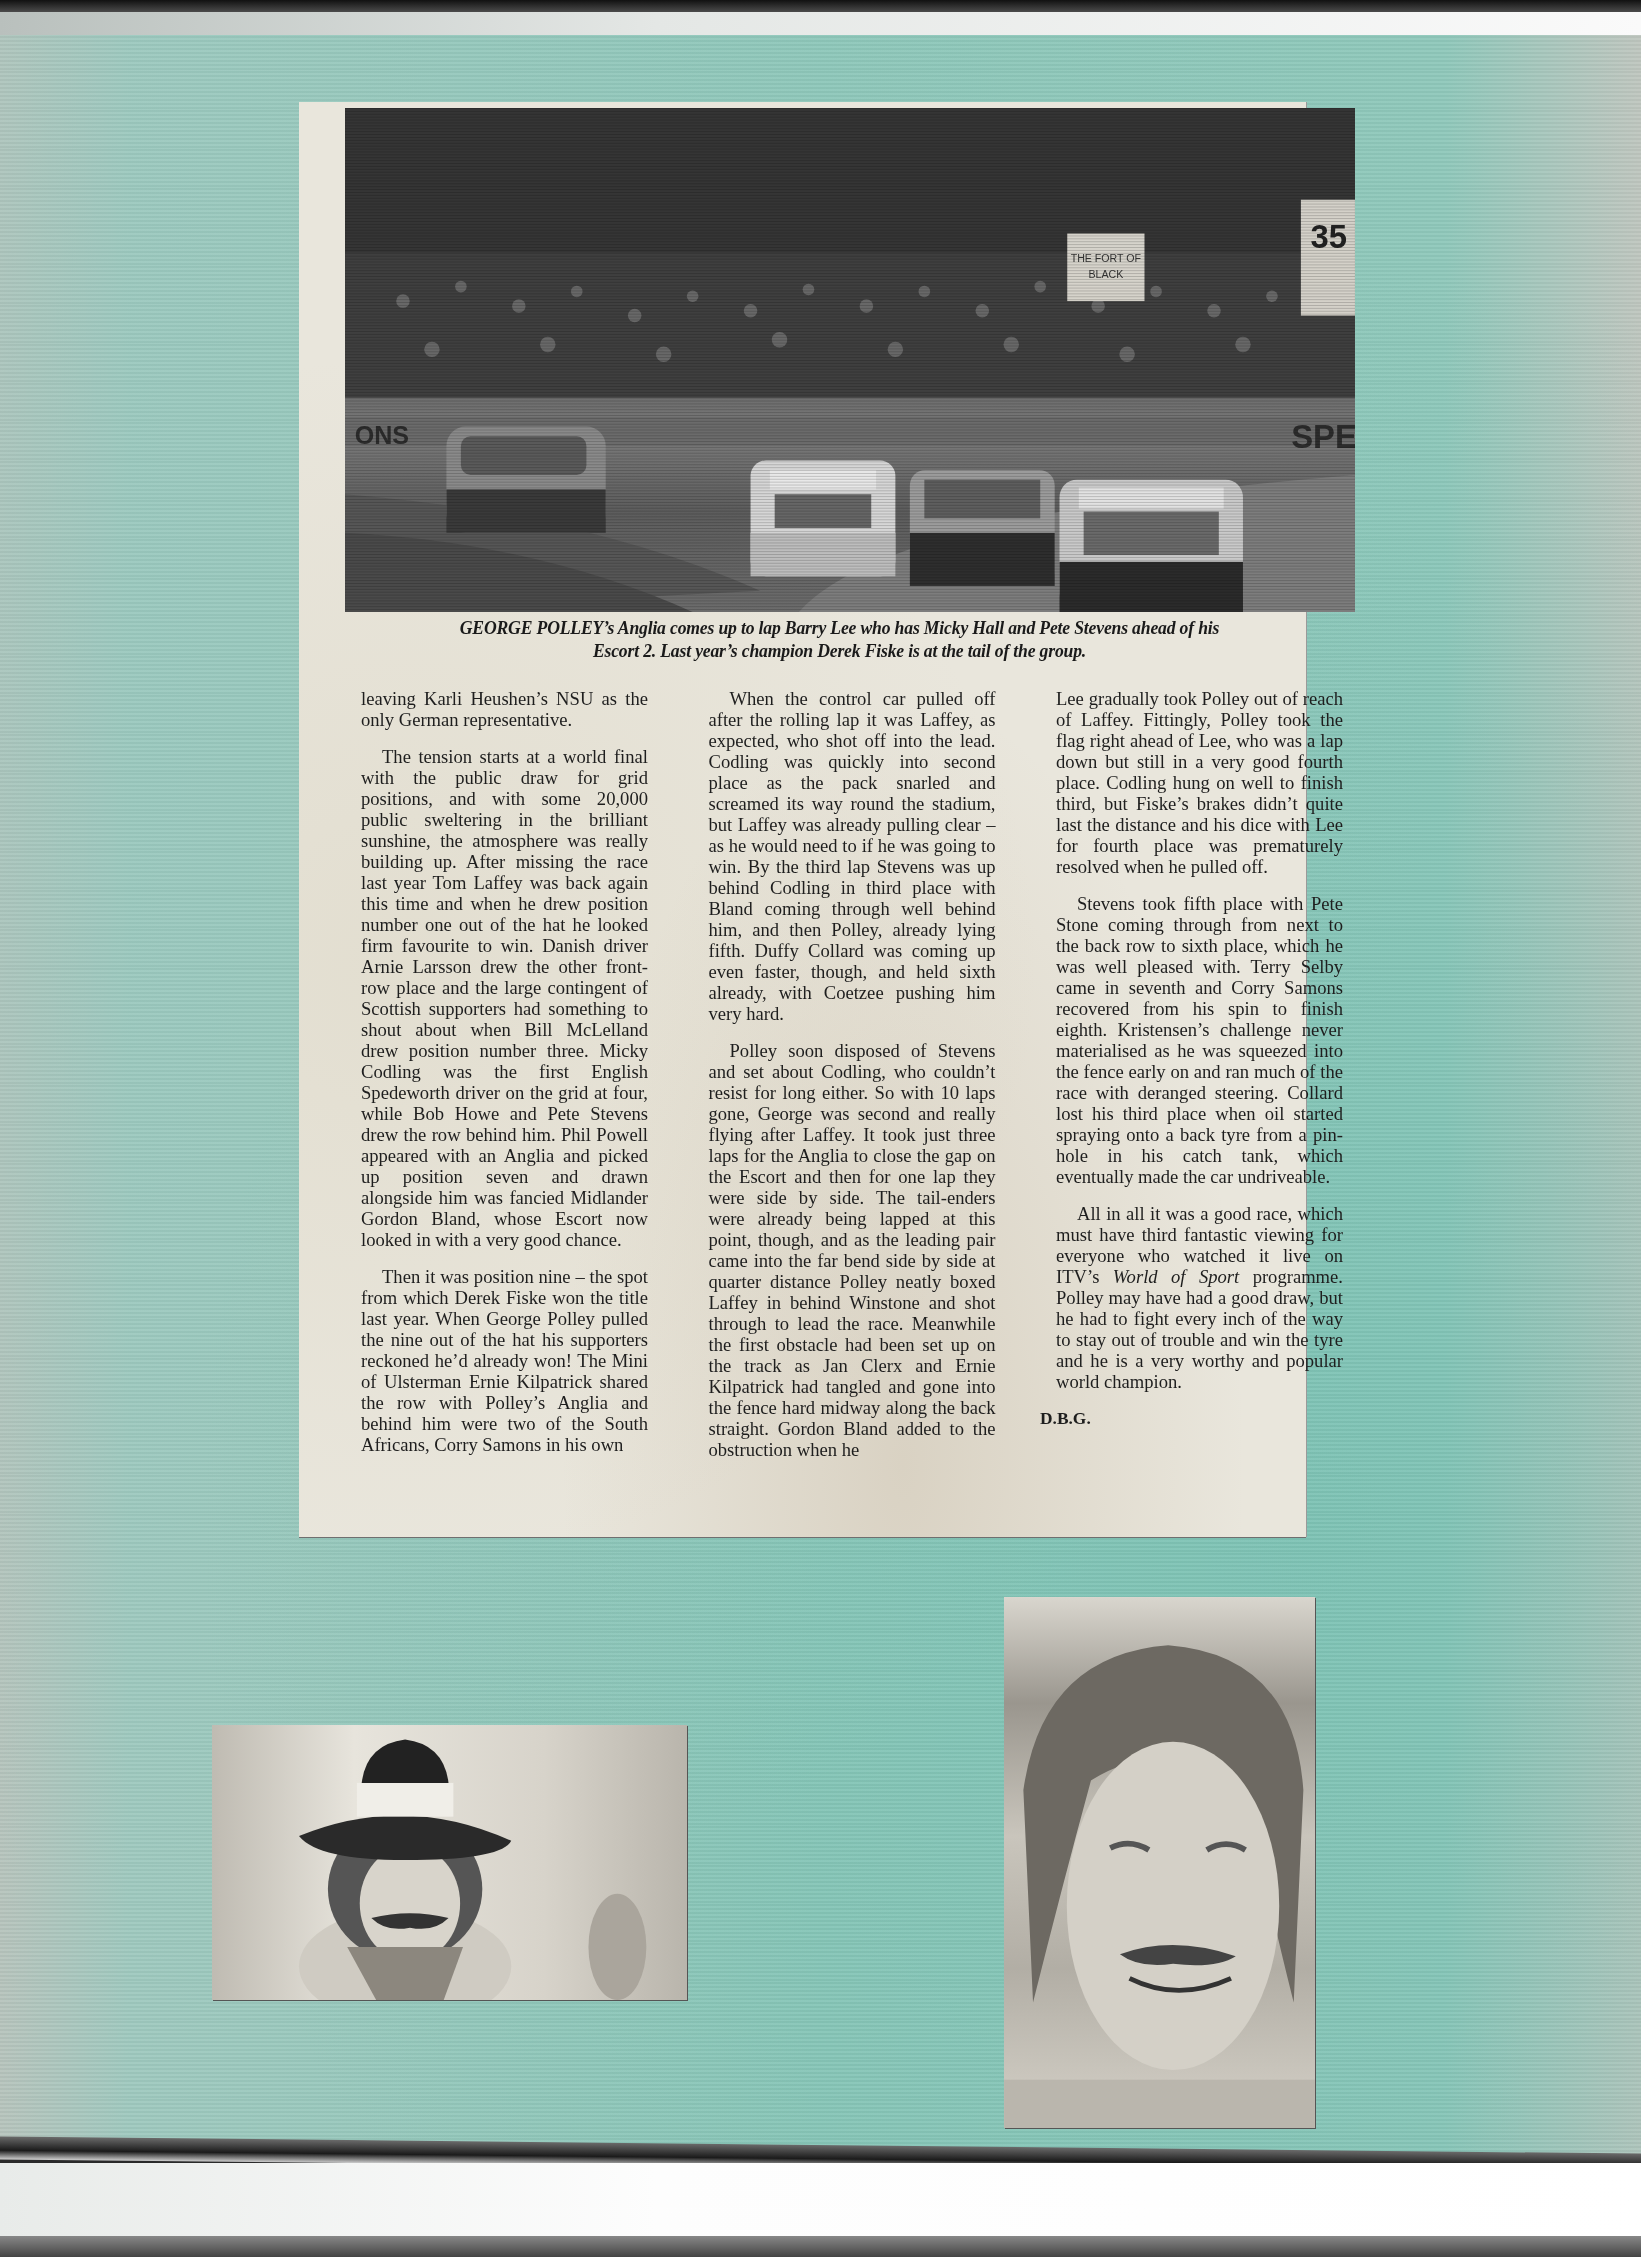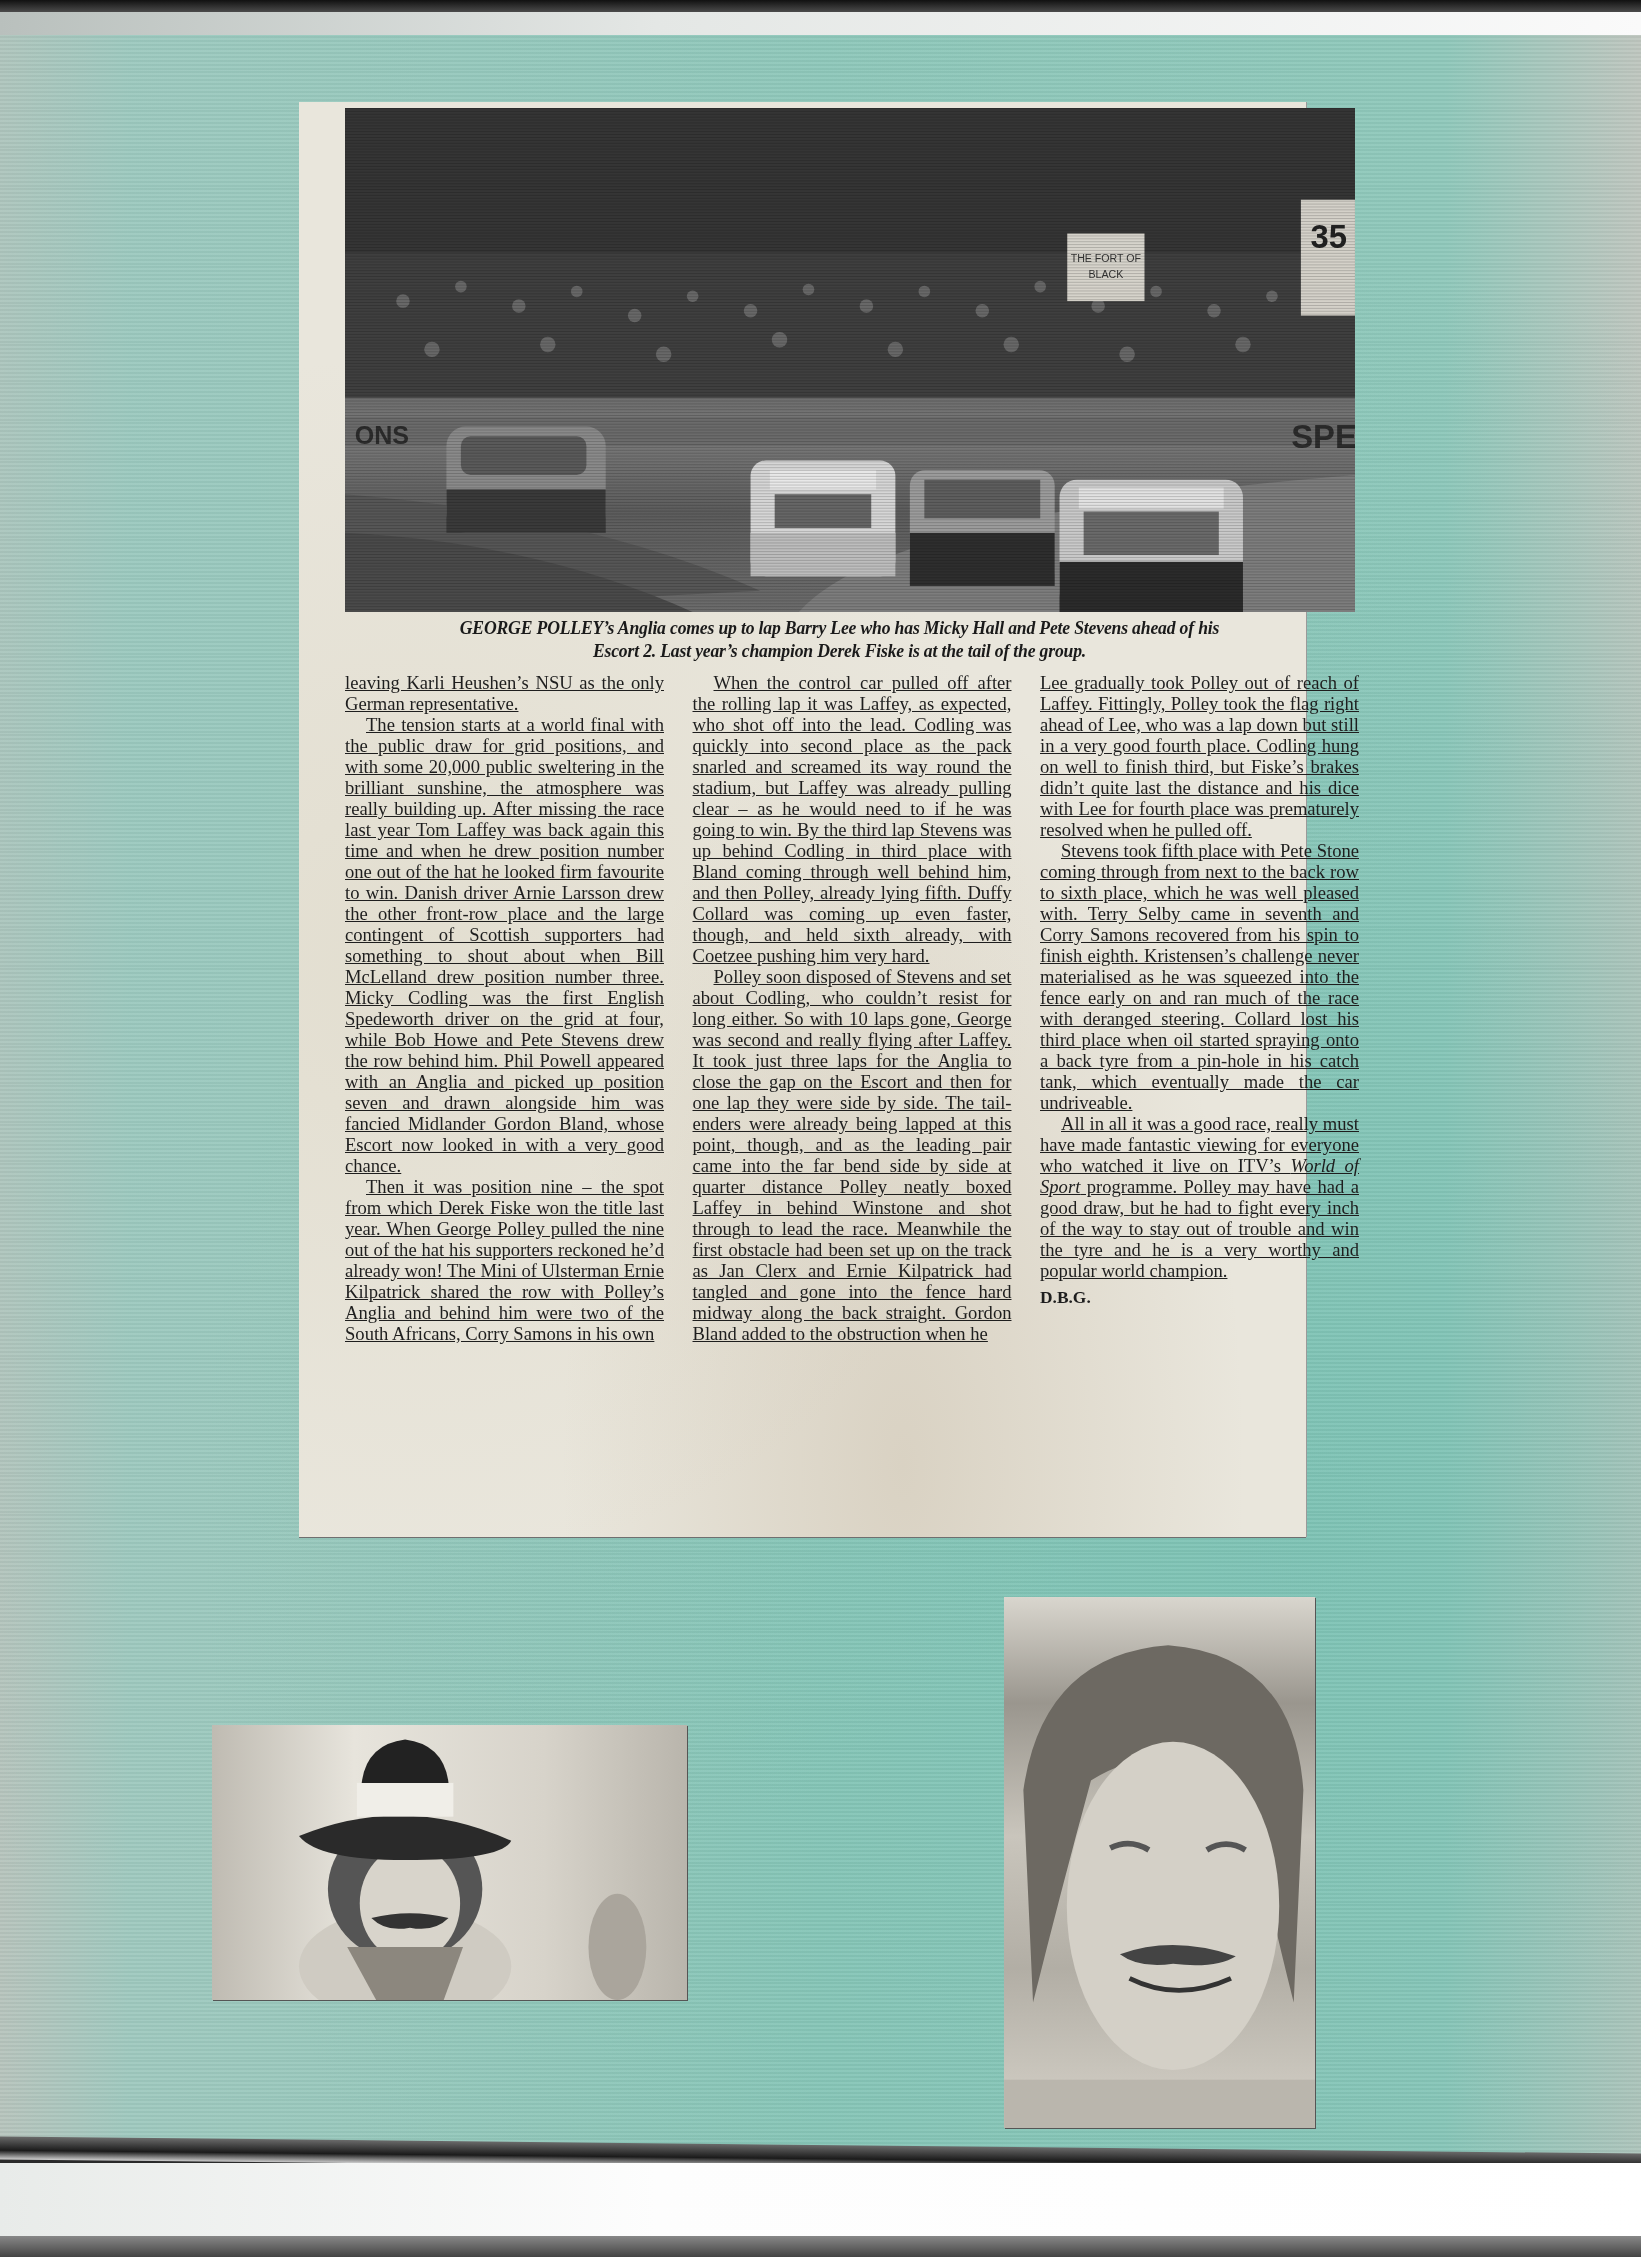--- a/index.html
+++ b/index.html
@@ -21,21 +21,21 @@
   .clipping::before{content:"";position:absolute;inset:0;background:
     radial-gradient(ellipse at 60% 95%,rgba(170,150,120,.25),transparent 40%),
     radial-gradient(ellipse at 10% 60%,rgba(200,190,160,.2),transparent 50%);}
   .race-photo{position:absolute;left:46px;top:5.8px;width:1010px;height:504px;overflow:hidden;
     background:linear-gradient(180deg,#3a3a3a 0%,#4a4a4a 25%,#5a5a5a 45%,#7a7a7a 65%,#5d5d5d 80%,#6c6c6c 100%);}
   .race-photo svg{position:absolute;left:0;top:0;}
   .caption{position:absolute;left:29px;top:514px;width:1023px;text-align:center;font-family:"Liberation Serif",serif;font-style:italic;font-weight:bold;
     font-size:19px;line-height:23px;color:#1a1a1a;letter-spacing:-0.2px;transform:scaleX(.93);transform-origin:center top;}
   .columns{position:absolute;left:46px;top:570px;width:1014px;display:flex;justify-content:space-between;}
   .col{width:319px;font-size:18.6px;line-height:21px;color:#1e1e1e;text-align:justify;font-family:"Liberation Serif",serif;}
-  .col p{margin:0;text-indent:0;text-decoration:underline;}
+  .col p{margin:16px;text-indent:0;}
   .col p.ind{text-indent:21px;}
   .col em{font-style:italic;}
   .sig{text-align:left;font-weight:bold;margin-top:5.8px;font-size:17.4px;}
 
   .portrait{position:absolute;overflow:hidden;background:#cfcbc1;box-shadow:1px 1px 0 #555;}
   .portrait-hat{left:212px;top:1725px;width:475px;height:275px;
     background:linear-gradient(90deg,#bfbbb2 0%,#e7e4dc 30%,#d7d3ca 70%,#b9b5ac 100%);}
   .portrait-hair{left:1004px;top:1597px;width:311px;height:531px;
     background:linear-gradient(180deg,#d9d6ce 0%,#9a968e 20%,#c9c5bc 45%,#b2aea5 70%,#d5d1c8 100%);}
 </style>
@@ -135,21 +135,21 @@
       <p class="ind">The tension starts at a world final with the public draw for grid positions, and with some 20,000 public sweltering in the brilliant sunshine, the atmosphere was really building up. After missing the race last year Tom Laffey was back again this time and when he drew position number one out of the hat he looked firm favourite to win. Danish driver Arnie Larsson drew the other front-row place and the large contingent of Scottish supporters had something to shout about when Bill McLelland drew position number three. Micky Codling was the first English Spedeworth driver on the grid at four, while Bob Howe and Pete Stevens drew the row behind him. Phil Powell appeared with an Anglia and picked up position seven and drawn alongside him was fancied Midlander Gordon Bland, whose Escort now looked in with a very good chance.</p>
       <p class="ind">Then it was position nine – the spot from which Derek Fiske won the title last year. When George Polley pulled the nine out of the hat his supporters reckoned he’d already won! The Mini of Ulsterman Ernie Kilpatrick shared the row with Polley’s Anglia and behind him were two of the South Africans, Corry Samons in his own</p>
     </div>
     <div class="col">
       <p class="ind">When the control car pulled off after the rolling lap it was Laffey, as expected, who shot off into the lead. Codling was quickly into second place as the pack snarled and screamed its way round the stadium, but Laffey was already pulling clear – as he would need to if he was going to win. By the third lap Stevens was up behind Codling in third place with Bland coming through well behind him, and then Polley, already lying fifth. Duffy Collard was coming up even faster, though, and held sixth already, with Coetzee pushing him very hard.</p>
       <p class="ind">Polley soon disposed of Stevens and set about Codling, who couldn’t resist for long either. So with 10 laps gone, George was second and really flying after Laffey. It took just three laps for the Anglia to close the gap on the Escort and then for one lap they were side by side. The tail-enders were already being lapped at this point, though, and as the leading pair came into the far bend side by side at quarter distance Polley neatly boxed Laffey in behind Winstone and shot through to lead the race. Meanwhile the first obstacle had been set up on the track as Jan Clerx and Ernie Kilpatrick had tangled and gone into the fence hard midway along the back straight. Gordon Bland added to the obstruction when he</p>
     </div>
     <div class="col">
       <p>Lee gradually took Polley out of reach of Laffey. Fittingly, Polley took the flag right ahead of Lee, who was a lap down but still in a very good fourth place. Codling hung on well to finish third, but Fiske’s brakes didn’t quite last the distance and his dice with Lee for fourth place was prematurely resolved when he pulled off.</p>
       <p class="ind">Stevens took fifth place with Pete Stone coming through from next to the back row to sixth place, which he was well pleased with. Terry Selby came in seventh and Corry Samons recovered from his spin to finish eighth. Kristensen’s challenge never materialised as he was squeezed into the fence early on and ran much of the race with deranged steering. Collard lost his third place when oil started spraying onto a back tyre from a pin-hole in his catch tank, which eventually made the car undriveable.</p>
-      <p class="ind"><span>All in all it was a good race, really must have made fantastic viewing for everyone who watched it live on ITV’s </span><em>World of Sport</em><span> programme. Polley may have had a good draw, but he had to fight every inch of the way to stay out of trouble and win the tyre and he is a very worthy and popular world champion.</span></p>
+      <p class="ind"><span>All in all it was a good race, which must have third fantastic viewing for everyone who watched it live on ITV’s </span><em>World of Sport</em><span> programme. Polley may have had a good draw, but he had to fight every inch of the way to stay out of trouble and win the tyre and he is a very worthy and popular world champion.</span></p>
       <div class="sig">D.B.G.</div>
     </div>
   </div>
 </div>
 
 <div class="portrait portrait-hat">
   <svg width="475" height="275" viewBox="0 0 492 285">
     <ellipse cx="200" cy="250" rx="110" ry="60" fill="#cfcbc2"></ellipse>
     <ellipse cx="200" cy="170" rx="80" ry="75" fill="#555"></ellipse>
     <ellipse cx="205" cy="185" rx="52" ry="60" fill="#d8d4cb"></ellipse>

